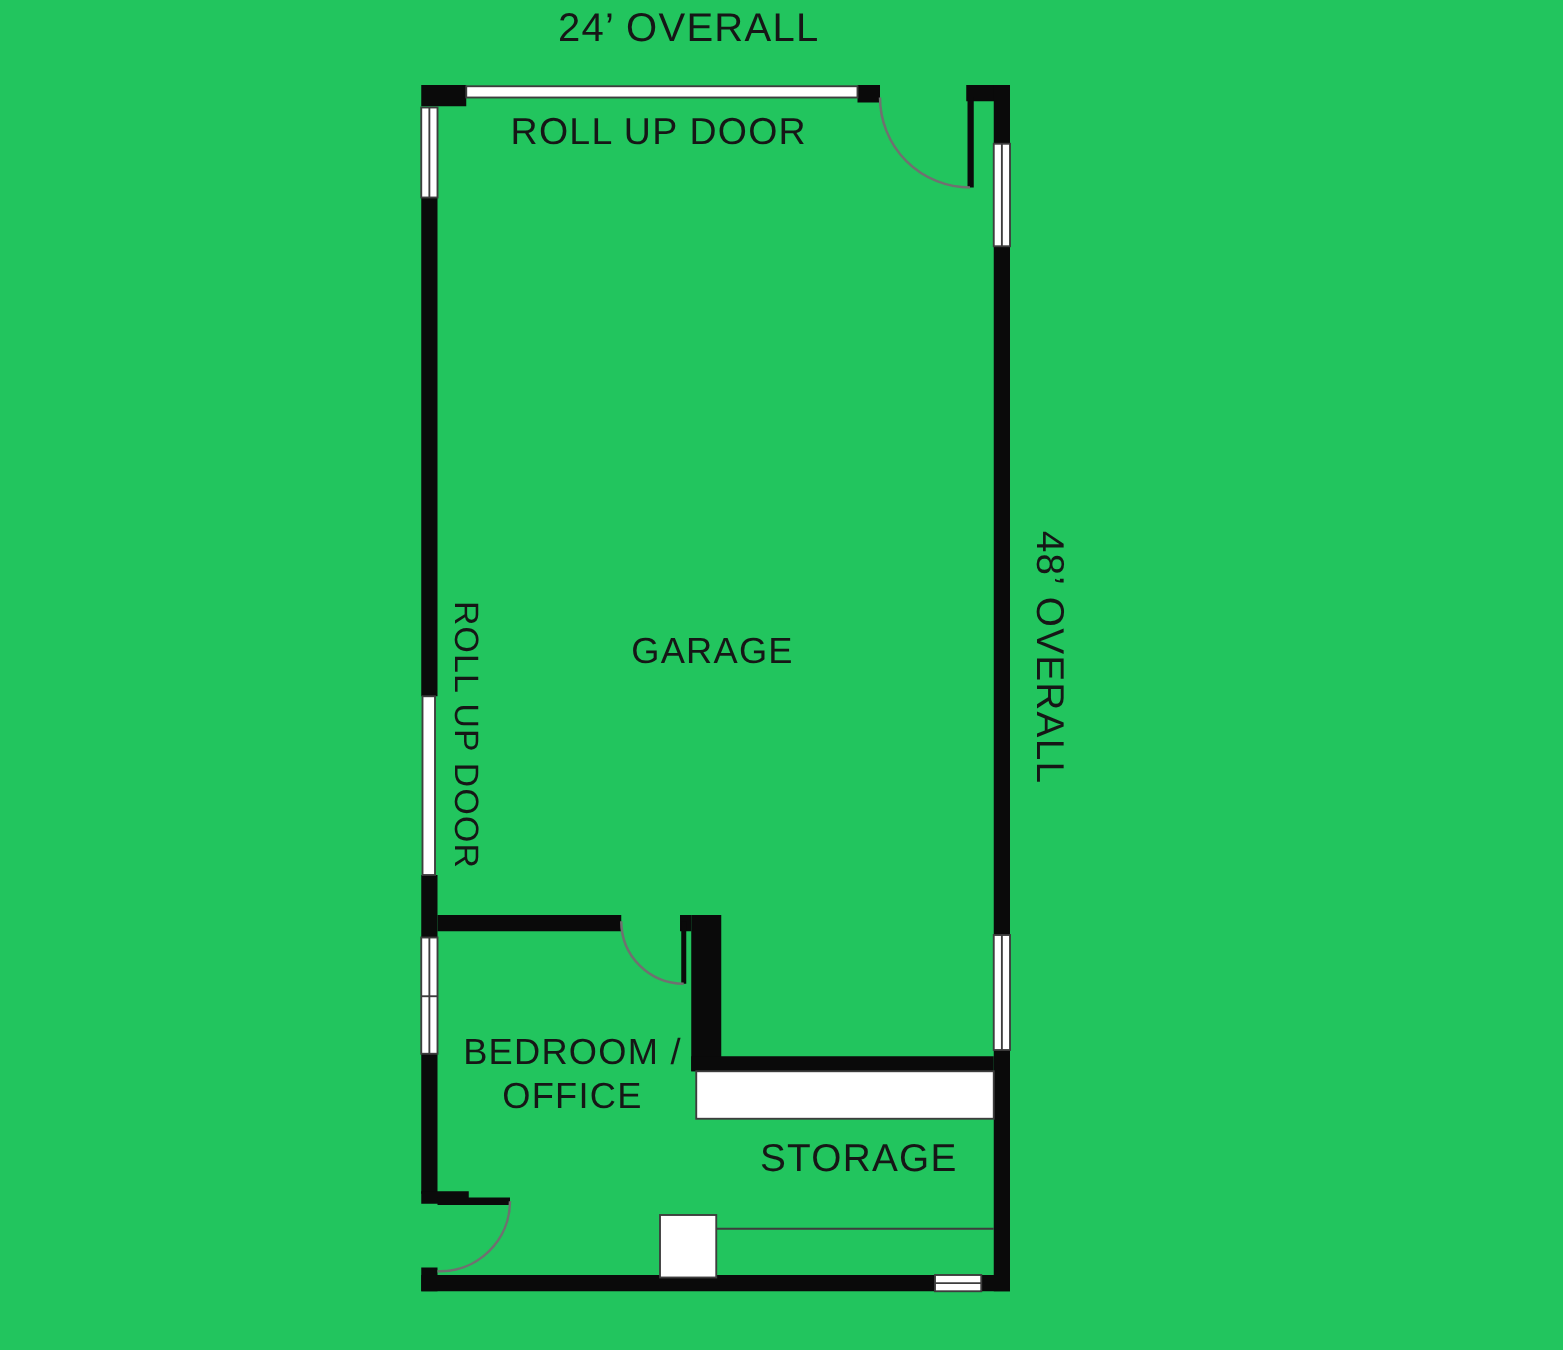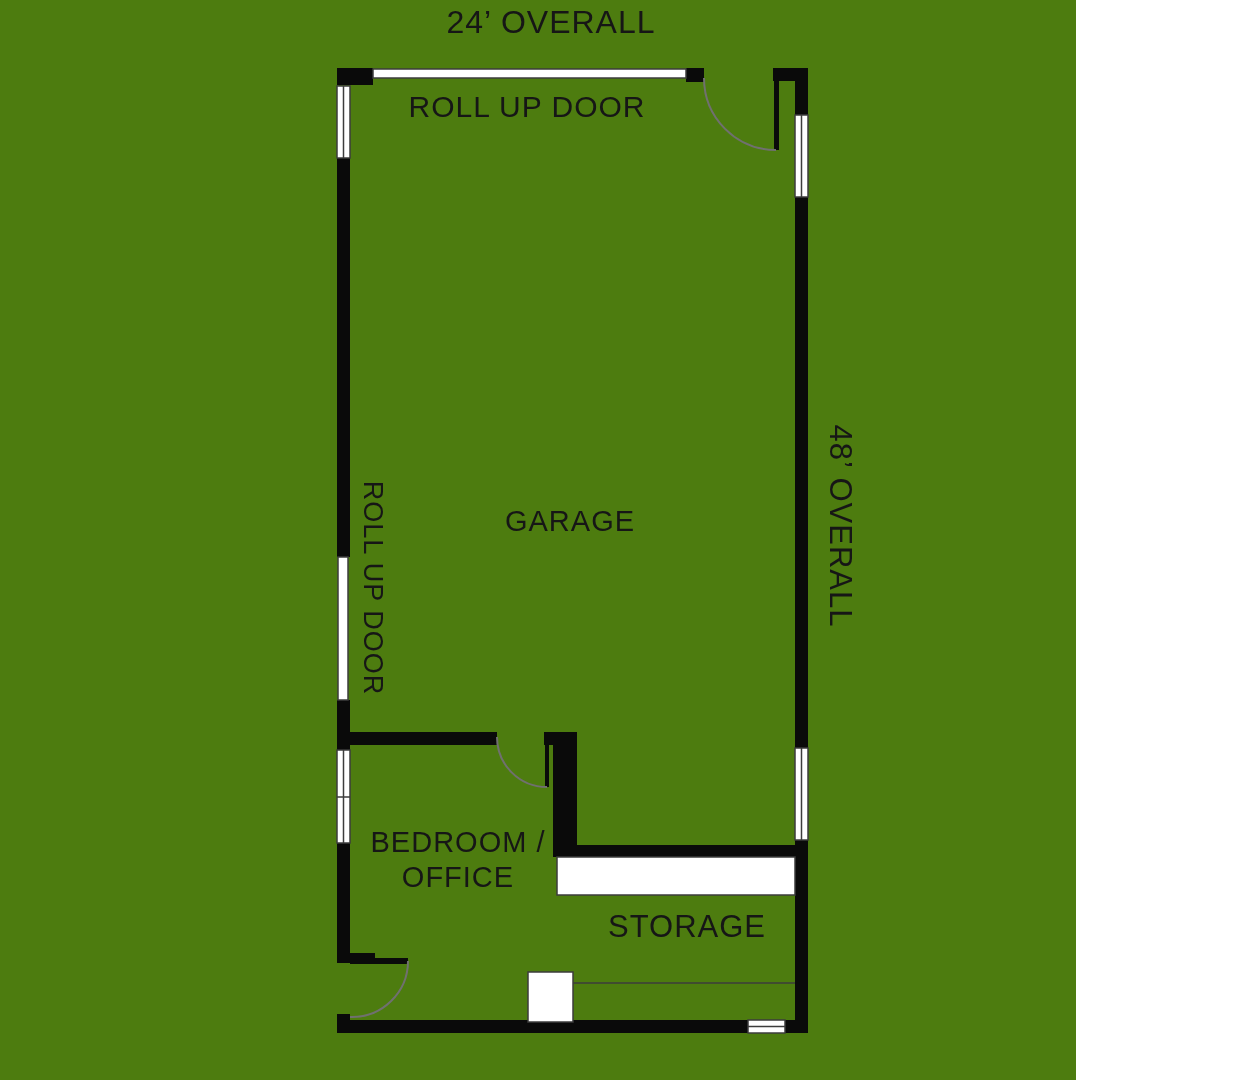--- a/index.html
+++ b/index.html
@@ -1,20 +1,20 @@
 <!DOCTYPE html>
 <html><head>
 <meta charset="utf-8">
 <style>
   html, body { margin: 0; padding: 0; background: #ffffff; }
   .canvas {
     position: relative;
-    width: 1076px;
+    width: 1250px;
     height: 1080px;
-    background: #4d7c0f;
+    background: #22c55e;
     overflow: hidden;
     font-family: "Liberation Sans", sans-serif;
   }
   svg { display: block; }
   .plan-label {
     font-family: "Liberation Sans", sans-serif;
     letter-spacing: 1px;
   }
 </style>
 </head>

